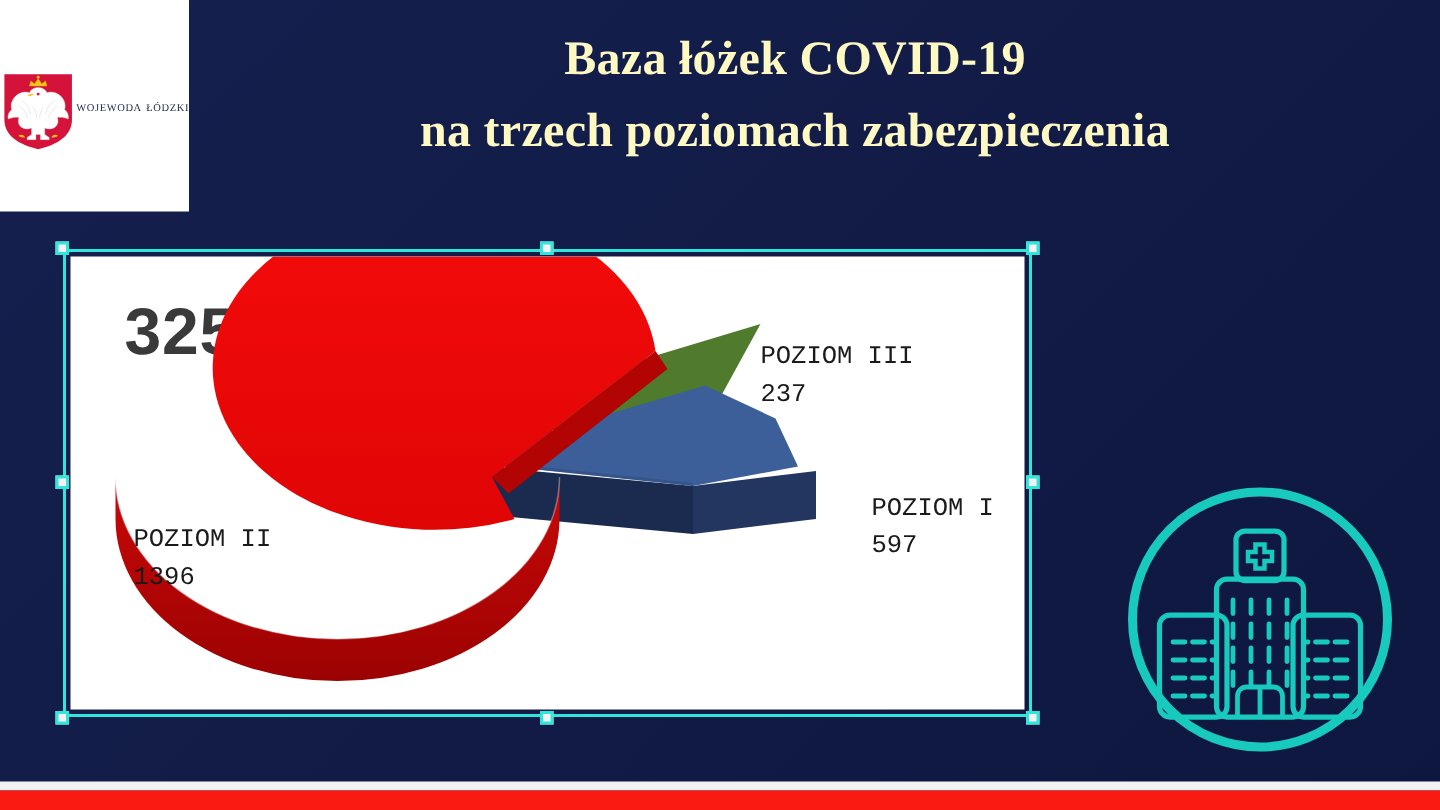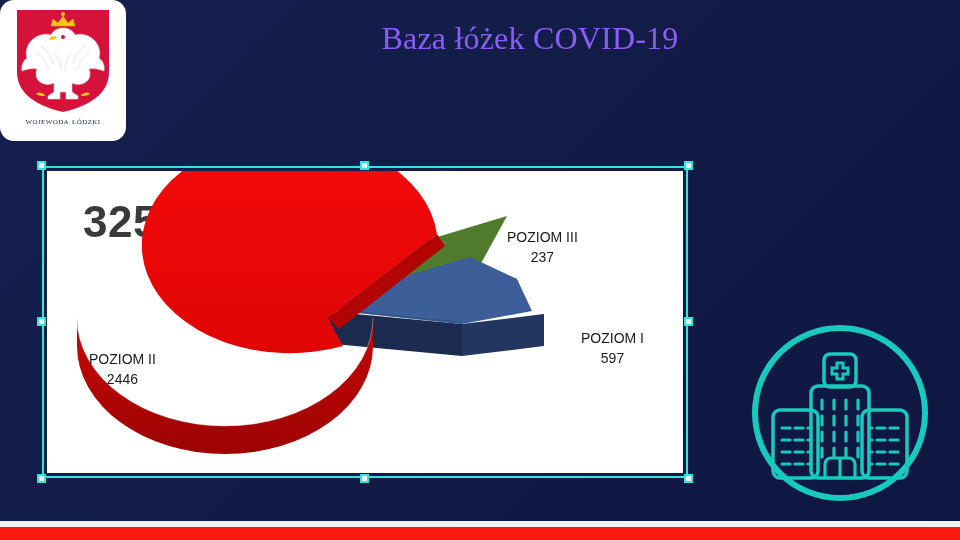--- a/index.html
+++ b/index.html
@@ -34,24 +34,22 @@
     background: #f91b11;
   }
 
   
   .logo-box {
     position: absolute;
     left: 0; top: 0;
     width: 126px; height: 141px;
     background: #ffffff;
     display: flex;
-    flex-direction: column;
     align-items: center;
     justify-content: flex-start;
-    border-radius: 14px;
   }
   .logo-shield {
     margin-top: 6px;
     width: 104px;
     height: 108px;
   }
   .logo-caption {
     font-family: "Liberation Serif", serif;
     font-size: 10.5px;
     letter-spacing: 0.4px;
@@ -65,22 +63,22 @@
   
   .title-wrap {
     position: absolute;
     left: 130px;
     top: 18px;
     width: 800px;
     text-align: center;
   }
   .title-line {
     font-family: "Liberation Serif", serif;
-    font-weight: normal;
-    color: #8b5cf6;
+    font-weight: bold;
+    color: #fef9c3;
     line-height: 1.28;
     letter-spacing: 0.2px;
   }
   .title-line1 { font-size: 32px; }
   .title-line2 { font-size: 32px; margin-top: 7px; }
 
   
   .chart-frame {
     position: absolute;
     left: 42px;
@@ -126,24 +124,23 @@
     font-size: 44px;
     color: #3a3a3a;
     letter-spacing: 0.5px;
   }
   .pie-svg {
     position: absolute;
     left: 0; top: 0;
   }
   .slice-label {
     position: absolute;
-    font-family: Liberation Sans, sans-serif;
-    font-size: 14px;
+    font-family: Liberation Mono, monospace;
+    font-size: 17px;
     color: #1a1a1a;
-    text-align: center;
     line-height: 1.45;
     white-space: nowrap;
   }
   .slice-label .val { display: block; }
   .lbl-p3 { left: 460px; top: 56px; }
   .lbl-p1 { left: 534px; top: 157px; }
   .lbl-p2 { left: 42px;  top: 178px; }
 
   
   .hospital-icon {
@@ -201,20 +198,21 @@
       <circle cx="52" cy="8" r="2" fill="#f5c518"></circle>
 
       <path d="M33 88 C30 86 27 86 25 88 C28 90 31 90 34 90 Z" fill="#f5c518"></path>
       <path d="M71 88 C74 86 77 86 79 88 C76 90 73 90 70 90 Z" fill="#f5c518"></path>
     </svg>
     <div class="logo-caption">Wojewoda Łódzki</div>
   </div>
 
   <div class="title-wrap">
     <div class="title-line title-line1">Baza łóżek COVID-19</div>
+    <div class="title-line title-line2">na trzech poziomach zabezpieczenia</div>
   </div>
 
   <div class="chart-frame">
     <div class="chart-panel">
 
       <div class="total-number">3252</div>
 
       <svg class="pie-svg" width="636" height="302" viewBox="0 0 636 302">
         <defs>
           <linearGradient id="redTop" x1="0" y1="0" x2="0" y2="1">
@@ -264,21 +262,21 @@
         <span class="val">237</span>
       </div>
 
       <div class="slice-label lbl-p1">
         <span>POZIOM I</span>
         <span class="val">597</span>
       </div>
 
       <div class="slice-label lbl-p2">
         <span>POZIOM II</span>
-        <span class="val">2446</span>
+        <span class="val">1396</span>
       </div>
     </div>
 
     <div class="sel-outer"></div>
     <div class="handle h-tl"></div>
     <div class="handle h-tc"></div>
     <div class="handle h-tr"></div>
     <div class="handle h-ml"></div>
     <div class="handle h-mr"></div>
     <div class="handle h-bl"></div>

